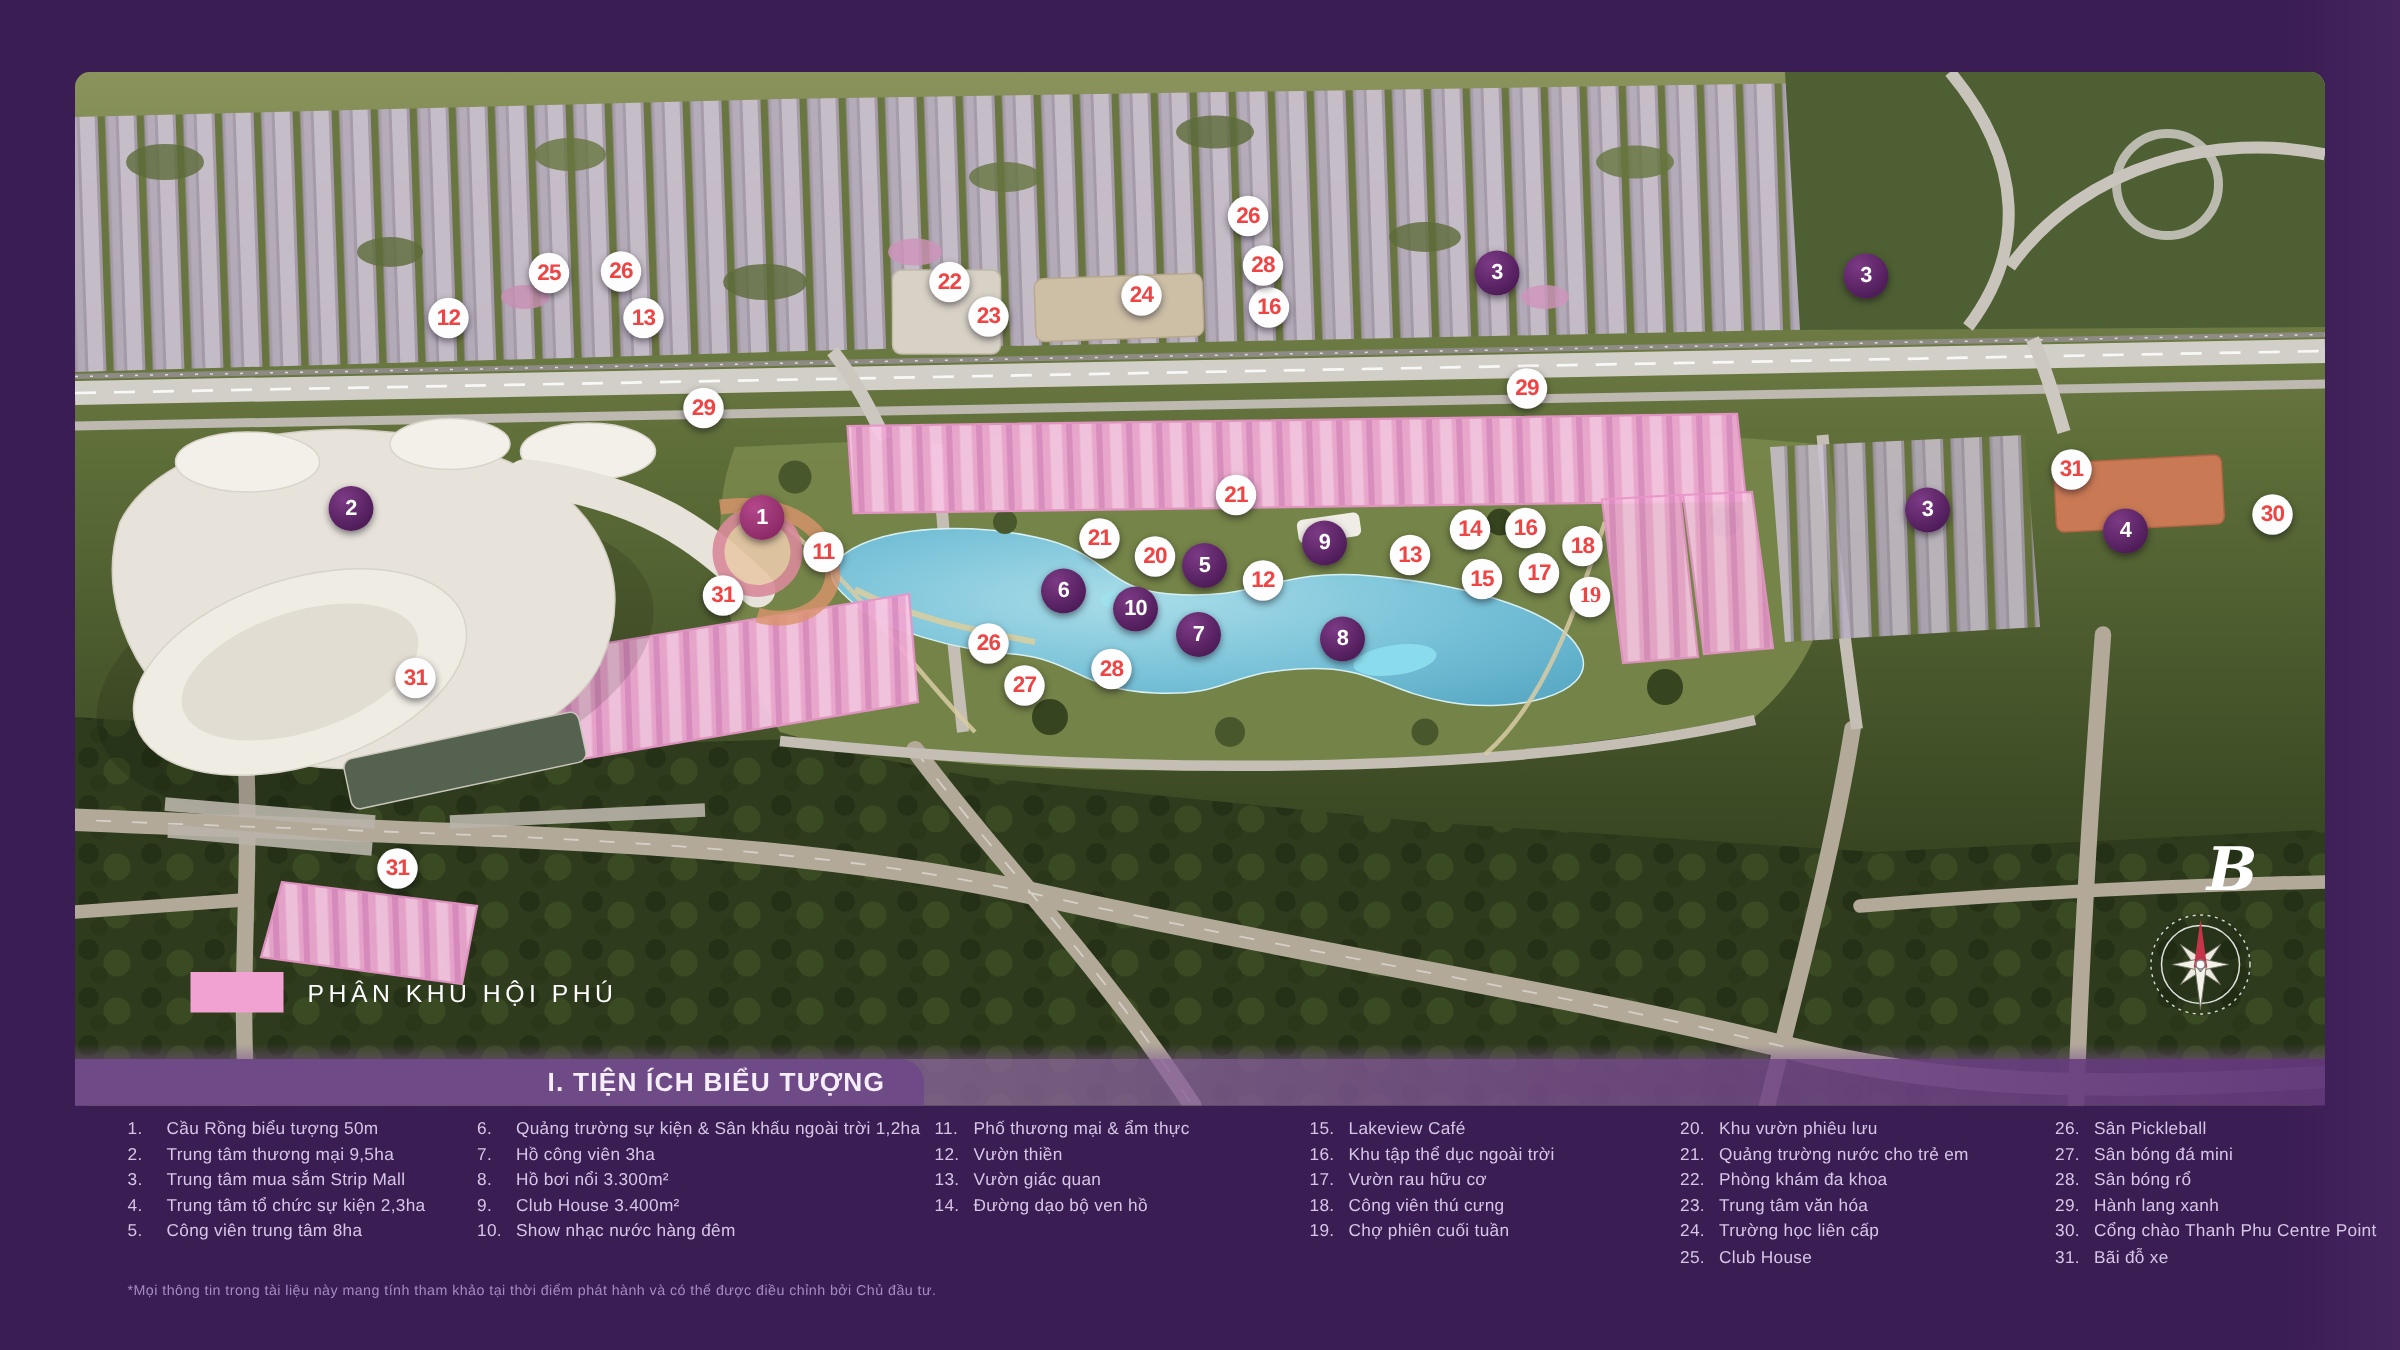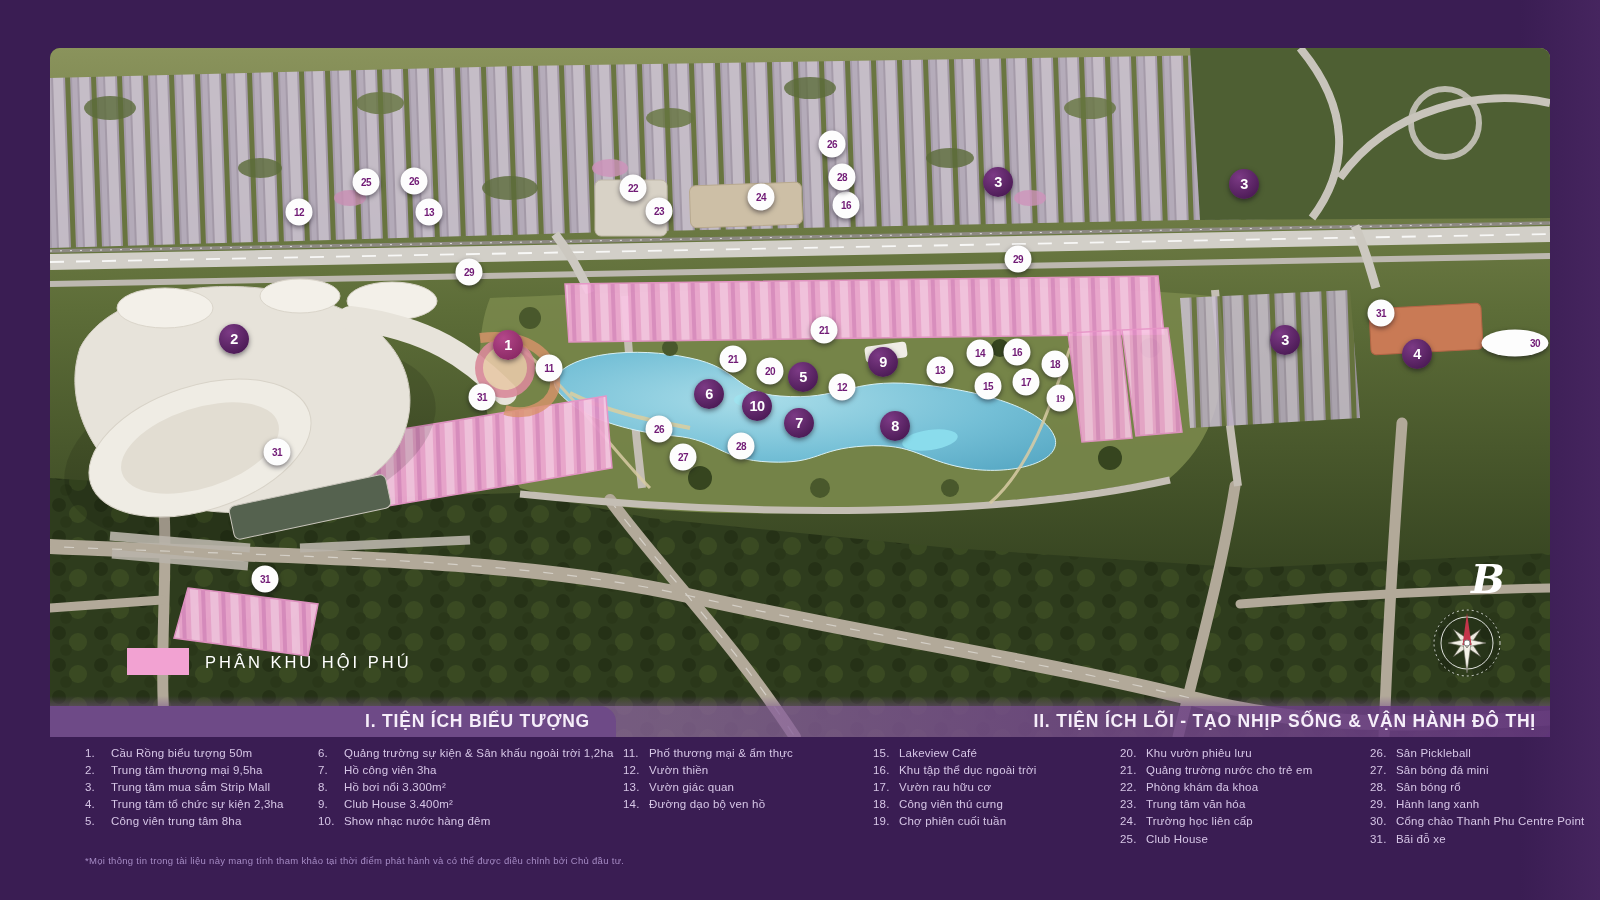--- a/index.html
+++ b/index.html
@@ -13,21 +13,21 @@
     border-radius:10px;overflow:hidden;background:#5d6d38;
   }
   .map svg{position:absolute;left:0;top:0;}
   
   .marker{
     position:absolute;transform:translate(-50%,-50%);
     border-radius:50%;display:flex;align-items:center;justify-content:center;
     font-weight:700;box-shadow:0 2px 5px rgba(10,5,20,.5);
     letter-spacing:-.5px;
   }
-  .marker.w{width:27px;height:27px;background:#fdfdfd;color:#701a75;font-size:10px;}
+  .marker.w{width:27px;height:27px;background:#fdfdfd;color:#ef4444;font-size:15px;}
   .marker.p{width:30px;height:30px;color:#fff;font-size:14.5px;
     background:radial-gradient(circle at 35% 28%,#7c3a85,#4e1c58 75%);}
   .marker.a{width:30px;height:30px;color:#fff;font-size:14.5px;
     background:radial-gradient(circle at 35% 28%,#b4478a,#8c2a66 75%);}
   
   .band{
     position:absolute;left:50px;top:706px;width:1500px;height:31px;
     background:linear-gradient(90deg,rgba(128,88,148,.95) 0%,rgba(140,102,158,.75) 42%,
                rgba(116,74,138,.85) 68%,rgba(97,54,122,.95) 100%);
   }
@@ -251,34 +251,31 @@
     <div class="marker w" style="left: 711px; top: 149px;">24</div>
     <div class="marker w" style="left: 316px; top: 134px;">25</div>
     <div class="marker w" style="left: 364px; top: 133px;">26</div>
     <div class="marker w" style="left: 782px; top: 96px;">26</div>
     <div class="marker w" style="left: 609px; top: 381px;">26</div>
     <div class="marker w" style="left: 633px; top: 409px;">27</div>
     <div class="marker w" style="left: 792px; top: 129px;">28</div>
     <div class="marker w" style="left: 691px; top: 398px;">28</div>
     <div class="marker w" style="left: 419px; top: 224px;">29</div>
     <div class="marker w" style="left: 968px; top: 211px;">29</div>
-    <div class="marker w" style="left: 1465px; top: 295px; padding-left: 40px;">30</div>
+    <div class="marker w" style="left: 1465px; top: 295px;">30</div>
     <div class="marker w" style="left: 432px; top: 349px;">31</div>
     <div class="marker w" style="left: 227px; top: 404px;">31</div>
     <div class="marker w" style="left: 215px; top: 531px;">31</div>
     <div class="marker w" style="left: 1331px; top: 265px;">31</div>
   </div>
 
 <div class="band">
   <div class="ribbon1">
     <span class="hdr">I. TIỆN ÍCH BIỂU TƯỢNG</span>
   </div>
-  <div class="hdr2wrap">
-    <span class="hdr">II. TIỆN ÍCH LÕI - TẠO NHỊP SỐNG &amp; VẬN HÀNH ĐÔ THỊ</span>
-  </div>
 </div>
 
 <div id="legend-cols">
     <div class="col c1">
       <div class="lrow">
         <span class="num">1.</span>
         <span>Cầu Rồng biểu tượng 50m</span>
       </div>
       <div class="lrow">
         <span class="num">2.</span>

